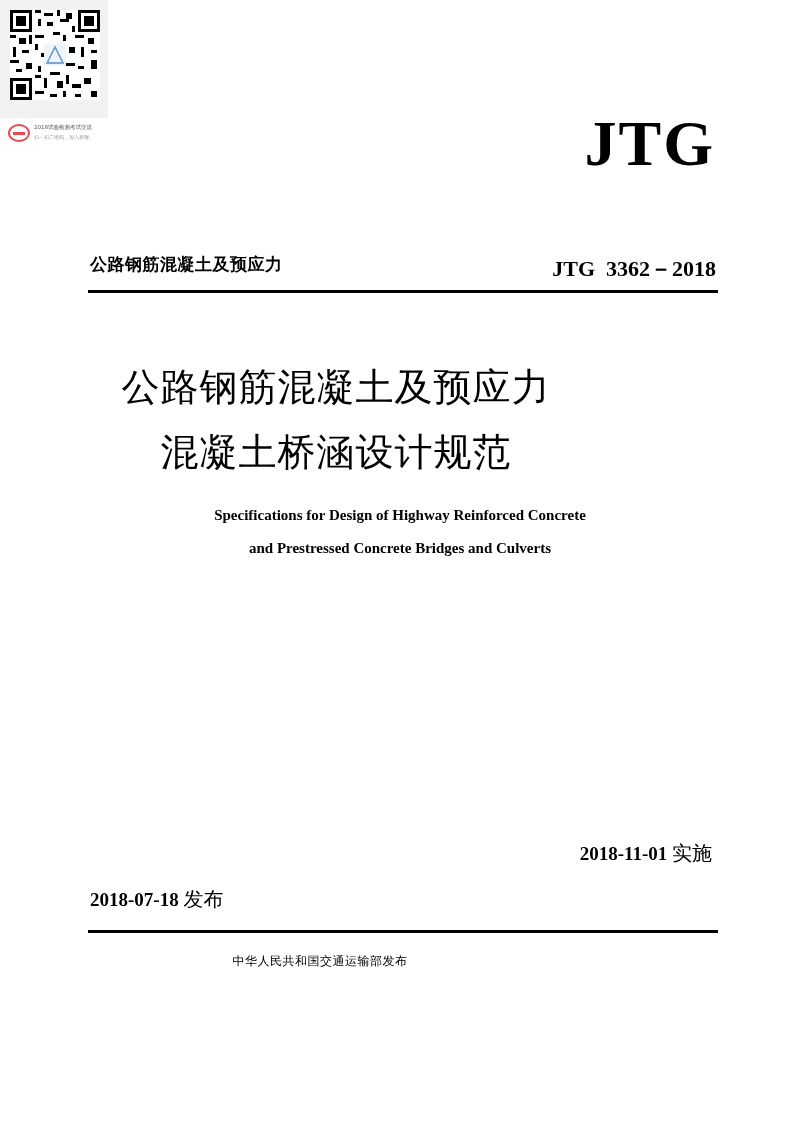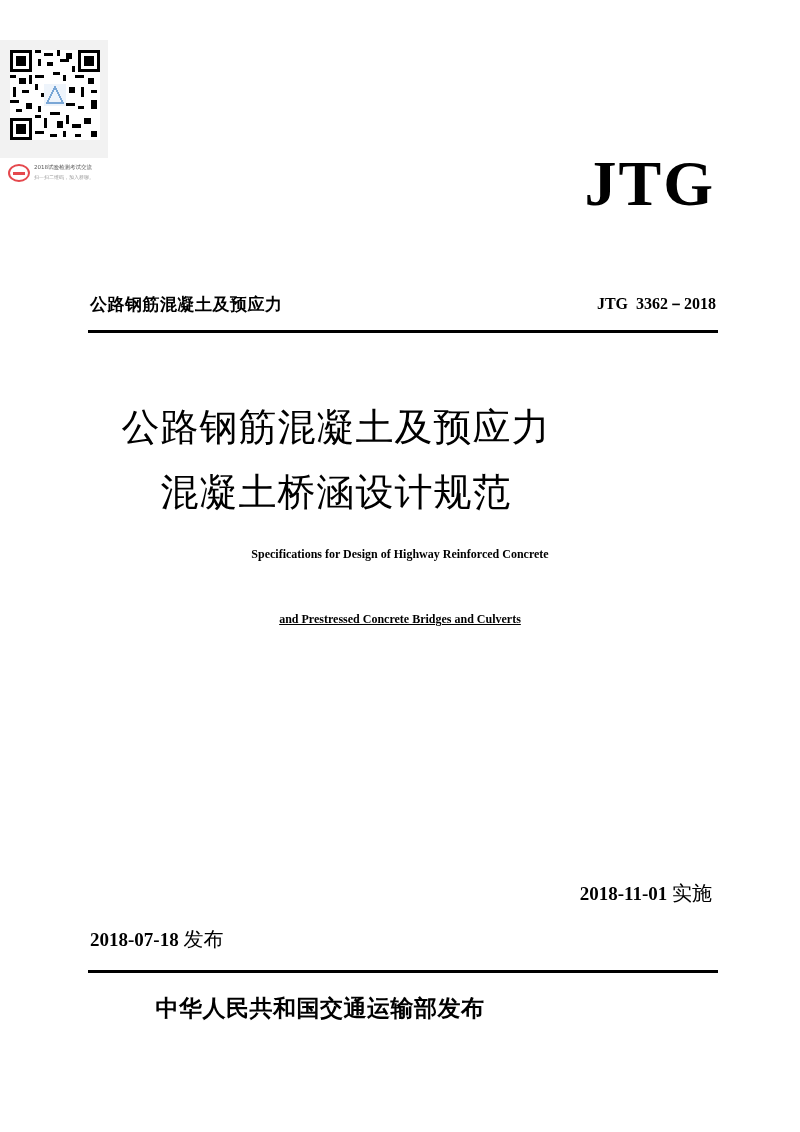--- a/index.html
+++ b/index.html
@@ -1,46 +1,46 @@
 <!DOCTYPE html>
 <html><head>
   <meta charset="utf-8">
   <style>
     html, body { margin: 0; padding: 0; background: #ffffff; }
     body { width: 800px; height: 1132px; position: relative; overflow: hidden; color: #000; }
-    .abs { position: absolute; margin-top: 40px; }
+    .abs { position: absolute; }
     .qr-wrap { left: 0; top: 0; width: 108px; height: 118px; background: #f2f2f2; }
     .qr { left: 10px; top: 10px; width: 90px; height: 90px; background: #fff; }
     .qr svg { width: 90px; height: 90px; display: block; }
     .qr-caption { left: 0; top: 118px; width: 108px; height: 30px; }
     .qr-logo { left: 8px; top: 124px; width: 22px; height: 18px; border-radius: 50%; border: 2px solid #e5484d; box-sizing: border-box; background: #fff; }
     .qr-logo::after { content: ""; position: absolute; left: 3px; top: 6px; width: 12px; height: 3px; background: #e5484d; }
     .qr-line1 { left: 34px; top: 124px; font-family: "DejaVu Sans", sans-serif; font-size: 5.5px; color: #555; white-space: nowrap; }
     .qr-line2 { left: 34px; top: 134px; font-family: "DejaVu Sans", sans-serif; font-size: 5px; color: #999; white-space: nowrap; }
 
     .jtg { right: 85px; top: 112px; font-family: "Liberation Serif", serif; font-weight: bold; font-size: 64px; letter-spacing: 2px; line-height: 1; }
 
     .industry { left: 90px; top: 253px; font-family: "DejaVu Sans", sans-serif; font-weight: bold; font-size: 17px; letter-spacing: 0.5px; }
-    .code { right: 84px; top: 254px; font-family: "Liberation Serif", serif; font-weight: bold; font-size: 16px; white-space: pre; }
+    .code { right: 84px; top: 254px; font-family: "Liberation Serif", serif; font-weight: bold; font-size: 22px; white-space: pre; }
     .rule-top { left: 88px; top: 290px; width: 630px; height: 3px; background: #000; }
 
     .title-cn { left: 0; width: 672px; text-align: center; font-family: "DejaVu Serif", serif; font-size: 38px; line-height: 1; }
     .title-cn.l1 { top: 368px; letter-spacing: 1px; }
     .title-cn.l2 { top: 433px; letter-spacing: 1px; }
 
-    .title-en { left: 0; width: 800px; text-align: center; font-family: "Liberation Serif", serif; font-weight: bold; font-size: 12px; }
+    .title-en { left: 0; width: 800px; text-align: center; font-family: "Liberation Serif", serif; font-weight: bold; font-size: 15px; }
     .title-en.l1 { top: 507px; }
-    .title-en.l2 { top: 572px; text-decoration: underline; }
+    .title-en.l2 { top: 540px; }
 
     .issue { left: 90px; top: 886px; font-family: "Liberation Serif", serif; font-weight: bold; font-size: 19px; white-space: nowrap; }
     .effective { right: 88px; top: 840px; font-family: "Liberation Serif", serif; font-weight: bold; font-size: 19px; white-space: nowrap; }
     .cjk { font-family: "DejaVu Sans", sans-serif; font-weight: normal; font-size: 20px; }
     .rule-bottom { left: 88px; top: 930px; width: 630px; height: 3px; background: #000; }
 
-    .publisher { left: 0; width: 640px; top: 953px; text-align: center; font-family: "DejaVu Sans", sans-serif; font-weight: bold; font-size: 23px; letter-spacing: 0.5px; }
+    .publisher { left: 0; width: 640px; top: 953px; text-align: center; font-family: "DejaVu Sans", sans-serif; font-weight: normal; font-size: 12px; letter-spacing: 0.5px; }
   </style>
 </head>
 <body>
 
 <div class="abs qr-wrap"></div>
 <div class="abs qr">
   <svg viewBox="0 0 29 29" shape-rendering="crispEdges">
     <rect width="29" height="29" fill="#fff"></rect>
 
     <g fill="#000">

